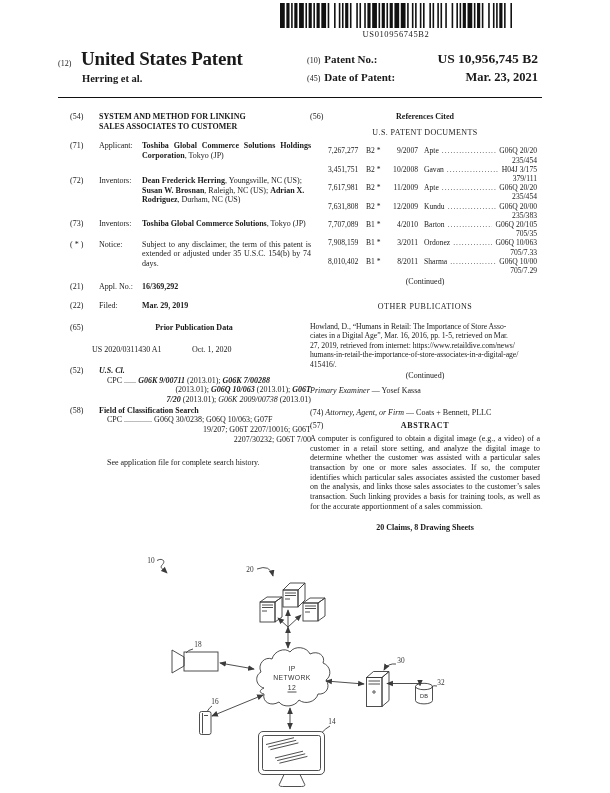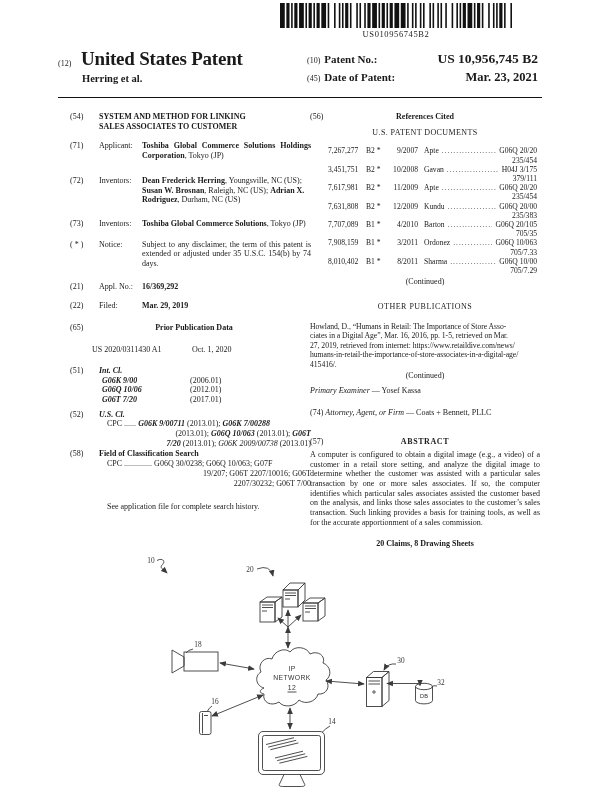--- a/index.html
+++ b/index.html
@@ -194,38 +194,20 @@
 
     <div class="item pl29" style="margin-bottom:0;">
       <span class="gnum">(65)</span>
       <div class="chead center" style="width:190px;">Prior Publication Data</div>
     </div>
     <div class="pubrow" style="margin-top:12px;margin-bottom:11px;">
       <span class="pno">US 2020/0311430 A1</span>
       <span class="pdate">Oct. 1, 2020</span>
     </div>
 
-    <div class="item pl29">
-      <span class="gnum">(51)</span>
-      <div class="cheadrow b i">Int. Cl.</div>
-      <div id="intcl-rows">
-          <div class="iclrow">
-            <span class="code bi">G06K 9/00</span>
-            <span class="year">(2006.01)</span>
-          </div>
-          <div class="iclrow">
-            <span class="code bi">G06Q 10/06</span>
-            <span class="year">(2012.01)</span>
-          </div>
-          <div class="iclrow">
-            <span class="code bi">G06T 7/20</span>
-            <span class="year">(2017.01)</span>
-          </div>
-        </div>
-    </div>
 
     <div class="item pl29" style="margin-top:5px;">
       <span class="gnum">(52)</span>
       <div class="b i">U.S. Cl.</div>
     </div>
     <div class="cpcbox" id="uscl-lines">
         <div class="cpcline"><span>CPC ...... </span><span class="bi">G06K 9/00711</span><span> (2013.01); </span><span class="bi">G06K 7/00288</span></div>
         <div class="cpcline right"><span>(2013.01); </span><span class="bi">G06Q 10/063</span><span> (2013.01); </span><span class="bi">G06T</span></div>
         <div class="cpcline right"><span class="bi">7/20</span><span> (2013.01); </span><span class="i">G06K 2009/00738</span><span> (2013.01)</span></div>
       </div>
@@ -339,21 +321,21 @@
         <div class="publine">ciates in a Digital Age”, Mar. 16, 2016, pp. 1-5, retrieved on Mar.</div>
         <div class="publine">27, 2019, retrieved from internet: https://www.retaildive.com/news/</div>
         <div class="publine">humans-in-retail-the-importance-of-store-associates-in-a-digital-age/</div>
         <div class="publine">415416/.</div>
       </div>
     <div class="center" style="margin-top:2px;">(Continued)</div>
 
     <div style="margin-top:5px;"><span class="i">Primary Examiner</span><span> — Yosef Kassa</span></div>
     <div style="margin-top:12px;"><span>(74) </span><span class="i">Attorney, Agent, or Firm</span><span> — Coats + Bennett, PLLC</span></div>
 
-    <div class="absx" style="margin-top:20px;">
+    <div class="absx" style="margin-top:4px;">
       <span class="gnum">(57)</span>
       <div class="abshead center">ABSTRACT</div>
     </div>
     <div class="just" style="margin-top:3px;width:230px;">A computer is configured to obtain a digital image (e.g., a video) of a customer in a retail store setting, and analyze the digital image to determine whether the customer was assisted with a particular sales transaction by one or more sales associates. If so, the computer identifies which particular sales associates assisted the customer based on the analysis, and links those sales associates to the customer’s sales transaction. Such linking provides a basis for training tools, as well as for the accurate apportionment of a sales commission.</div>
 
     <div class="center claims" style="margin-top:11px;">20 Claims, 8 Drawing Sheets</div>
   </div>
 
   <div class="fig">
     <svg width="610" height="248" viewBox="0 0 610 248">

